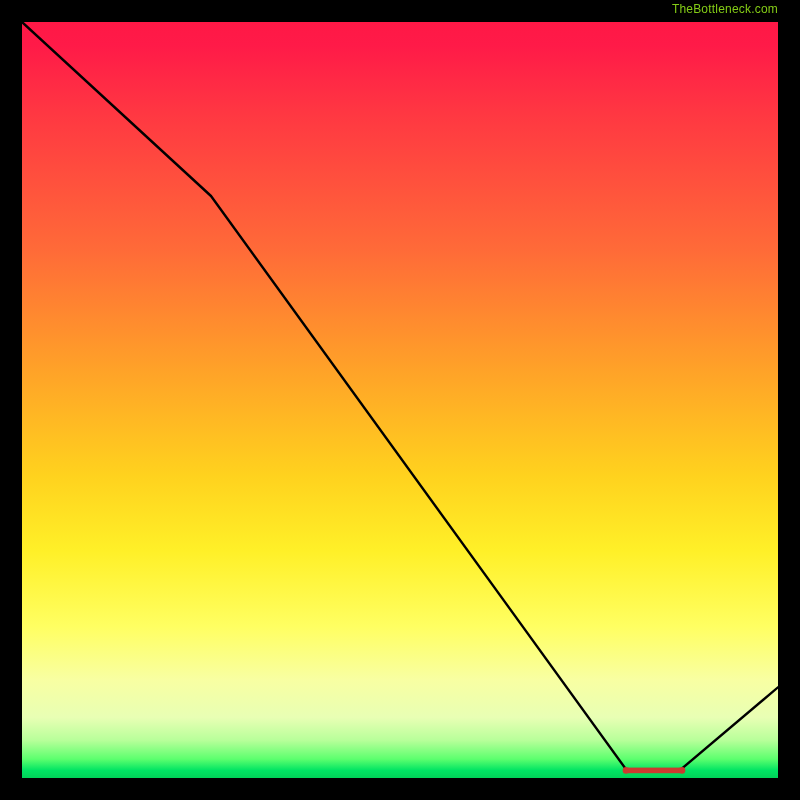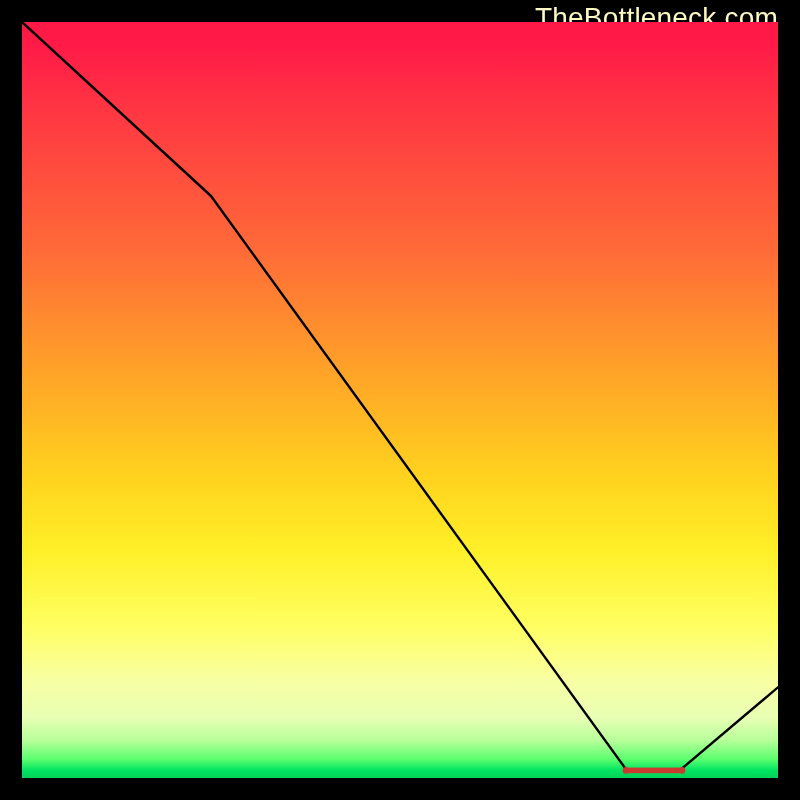--- a/index.html
+++ b/index.html
@@ -39,22 +39,22 @@
       #b8ff9a 95%,
       #5cff6e 97.5%,
       #00e463 99%,
       #00d258 100%
     );
   }
   .watermark {
     position: absolute;
     top: 2px;
     right: 22px;
-    color: #fef9c3;
-    font-size: 28px;
+    color: #84cc16;
+    font-size: 12px;
     font-weight: 500;
     letter-spacing: 0.2px;
   }
   svg.curve {
     position: absolute;
     left: 0;
     top: 0;
     width: 756px;
     height: 756px;
     pointer-events: none;

